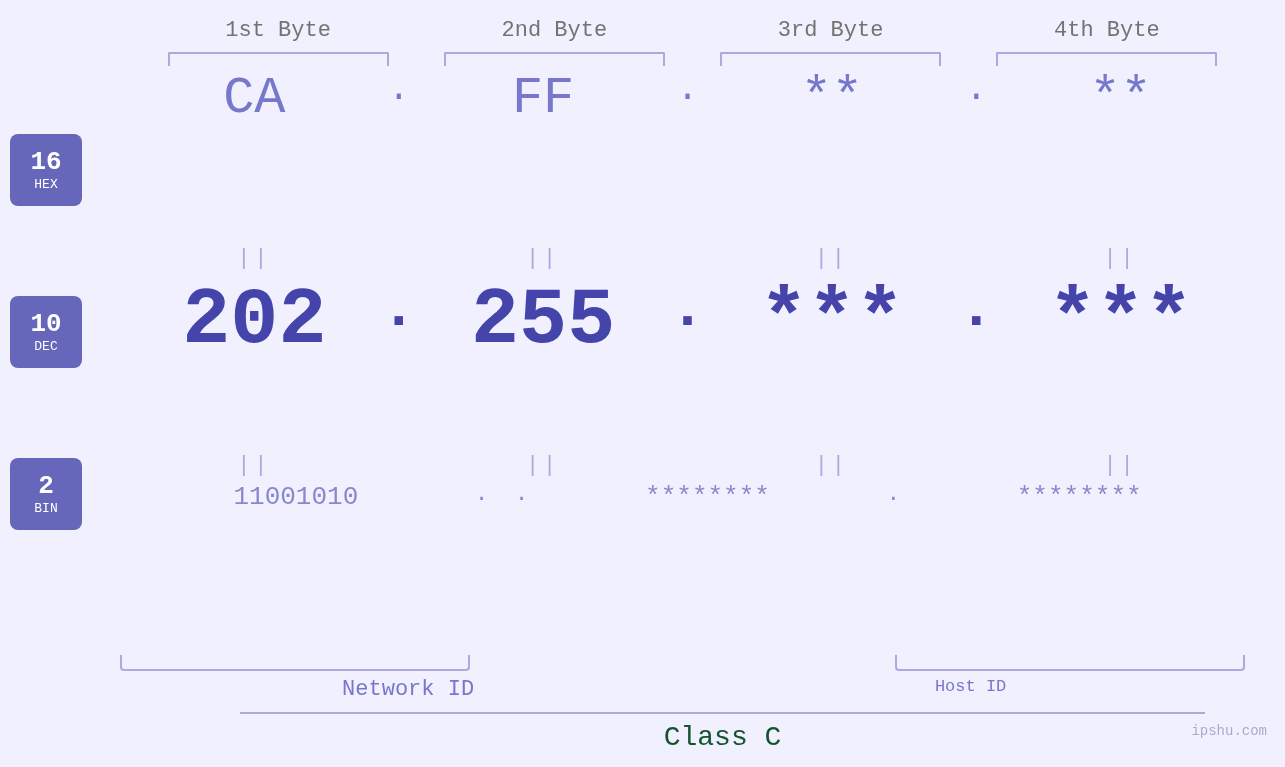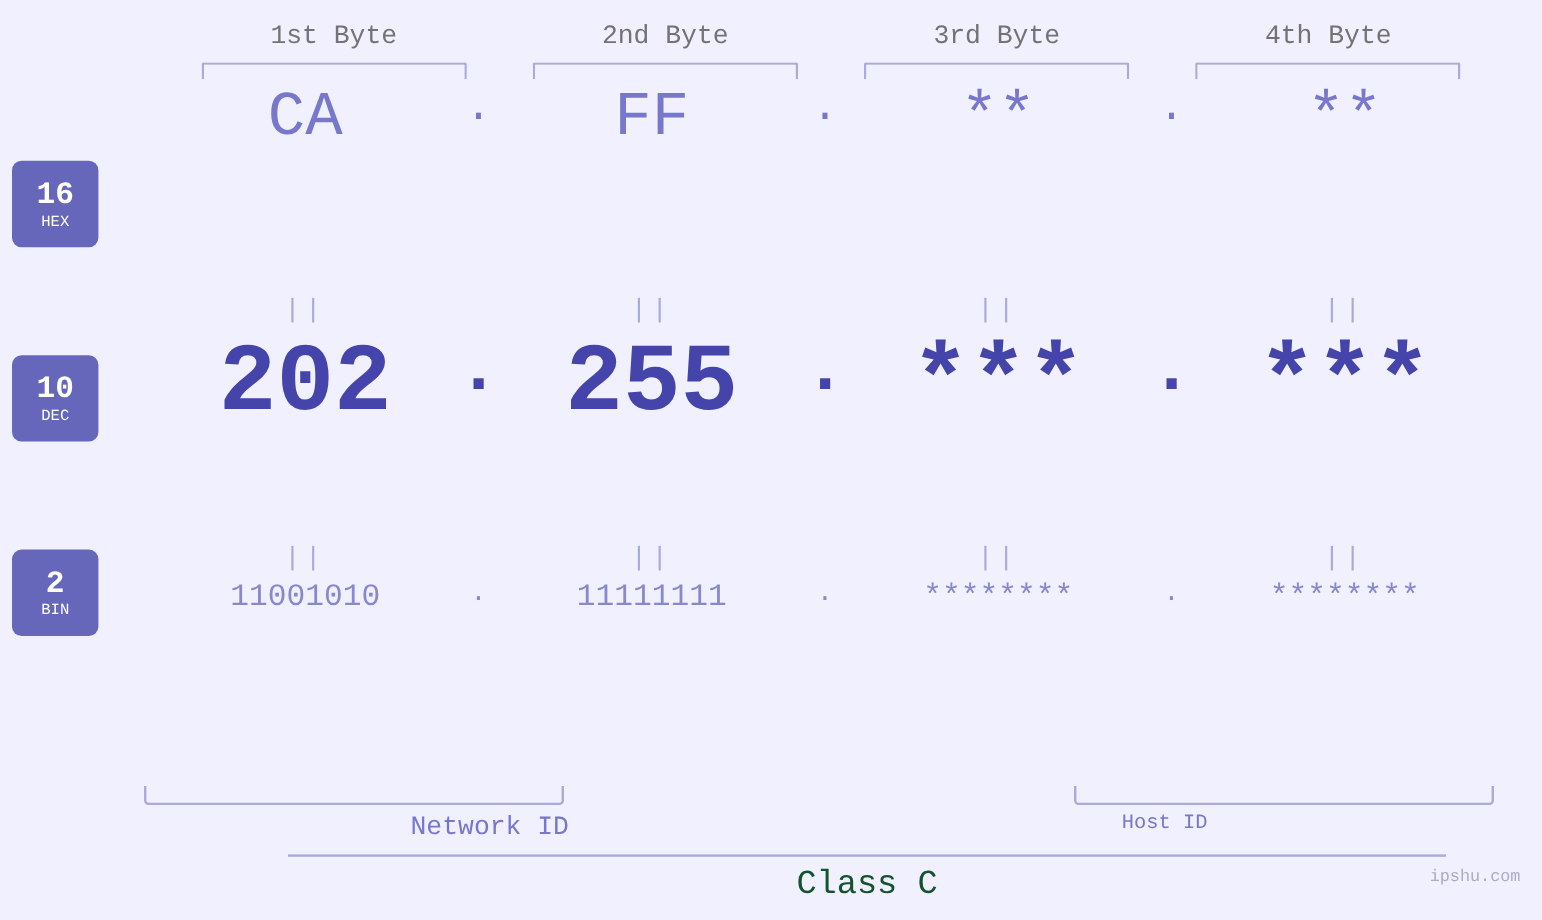--- a/index.html
+++ b/index.html
@@ -338,23 +338,20 @@
         <div class="equals-cell">||</div>
         <div class="equals-dot-cell"></div>
         <div class="equals-cell">||</div>
       </div>
 
       <div class="data-row bin-row">
         <div class="data-cell">
           <span class="value">11001010</span>
         </div>
         <div class="dot-cell">.</div>
-        <div class="data-cell">
-          <span class="value">11111111</span>
-        </div>
         <div class="dot-cell">.</div>
         <div class="data-cell">
           <span class="value">********</span>
         </div>
         <div class="dot-cell">.</div>
         <div class="data-cell">
           <span class="value">********</span>
         </div>
       </div>
 

